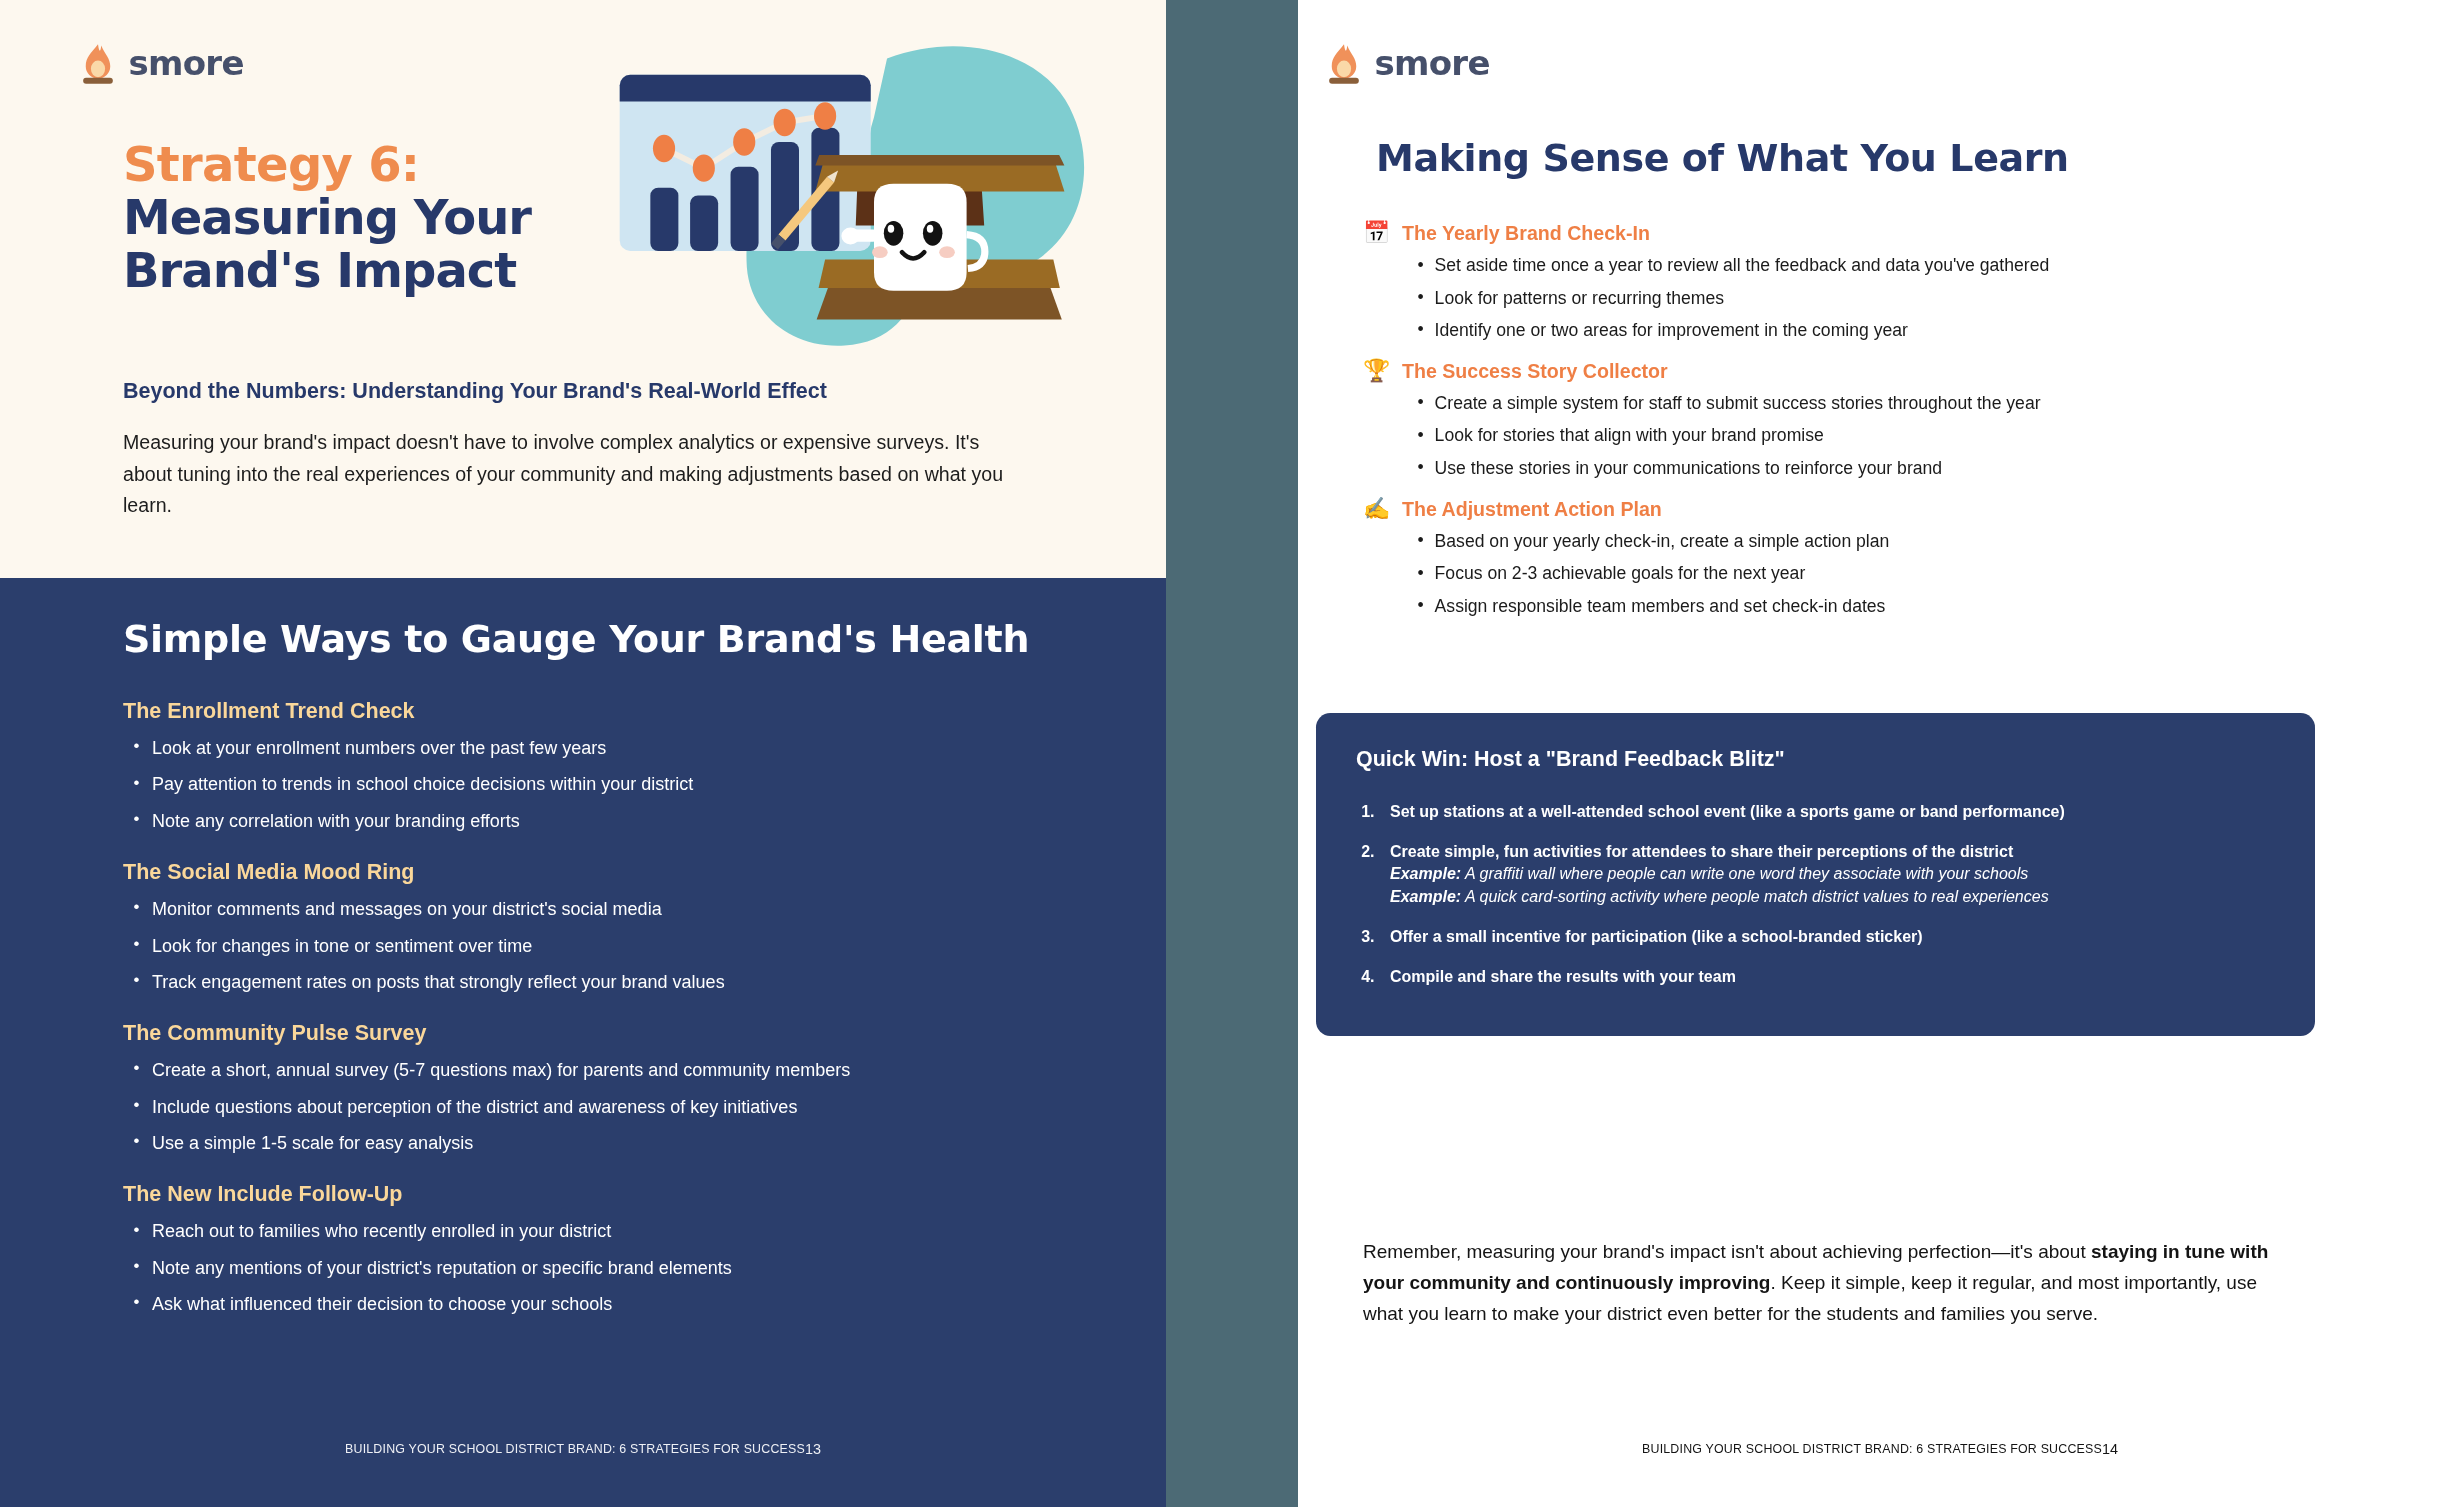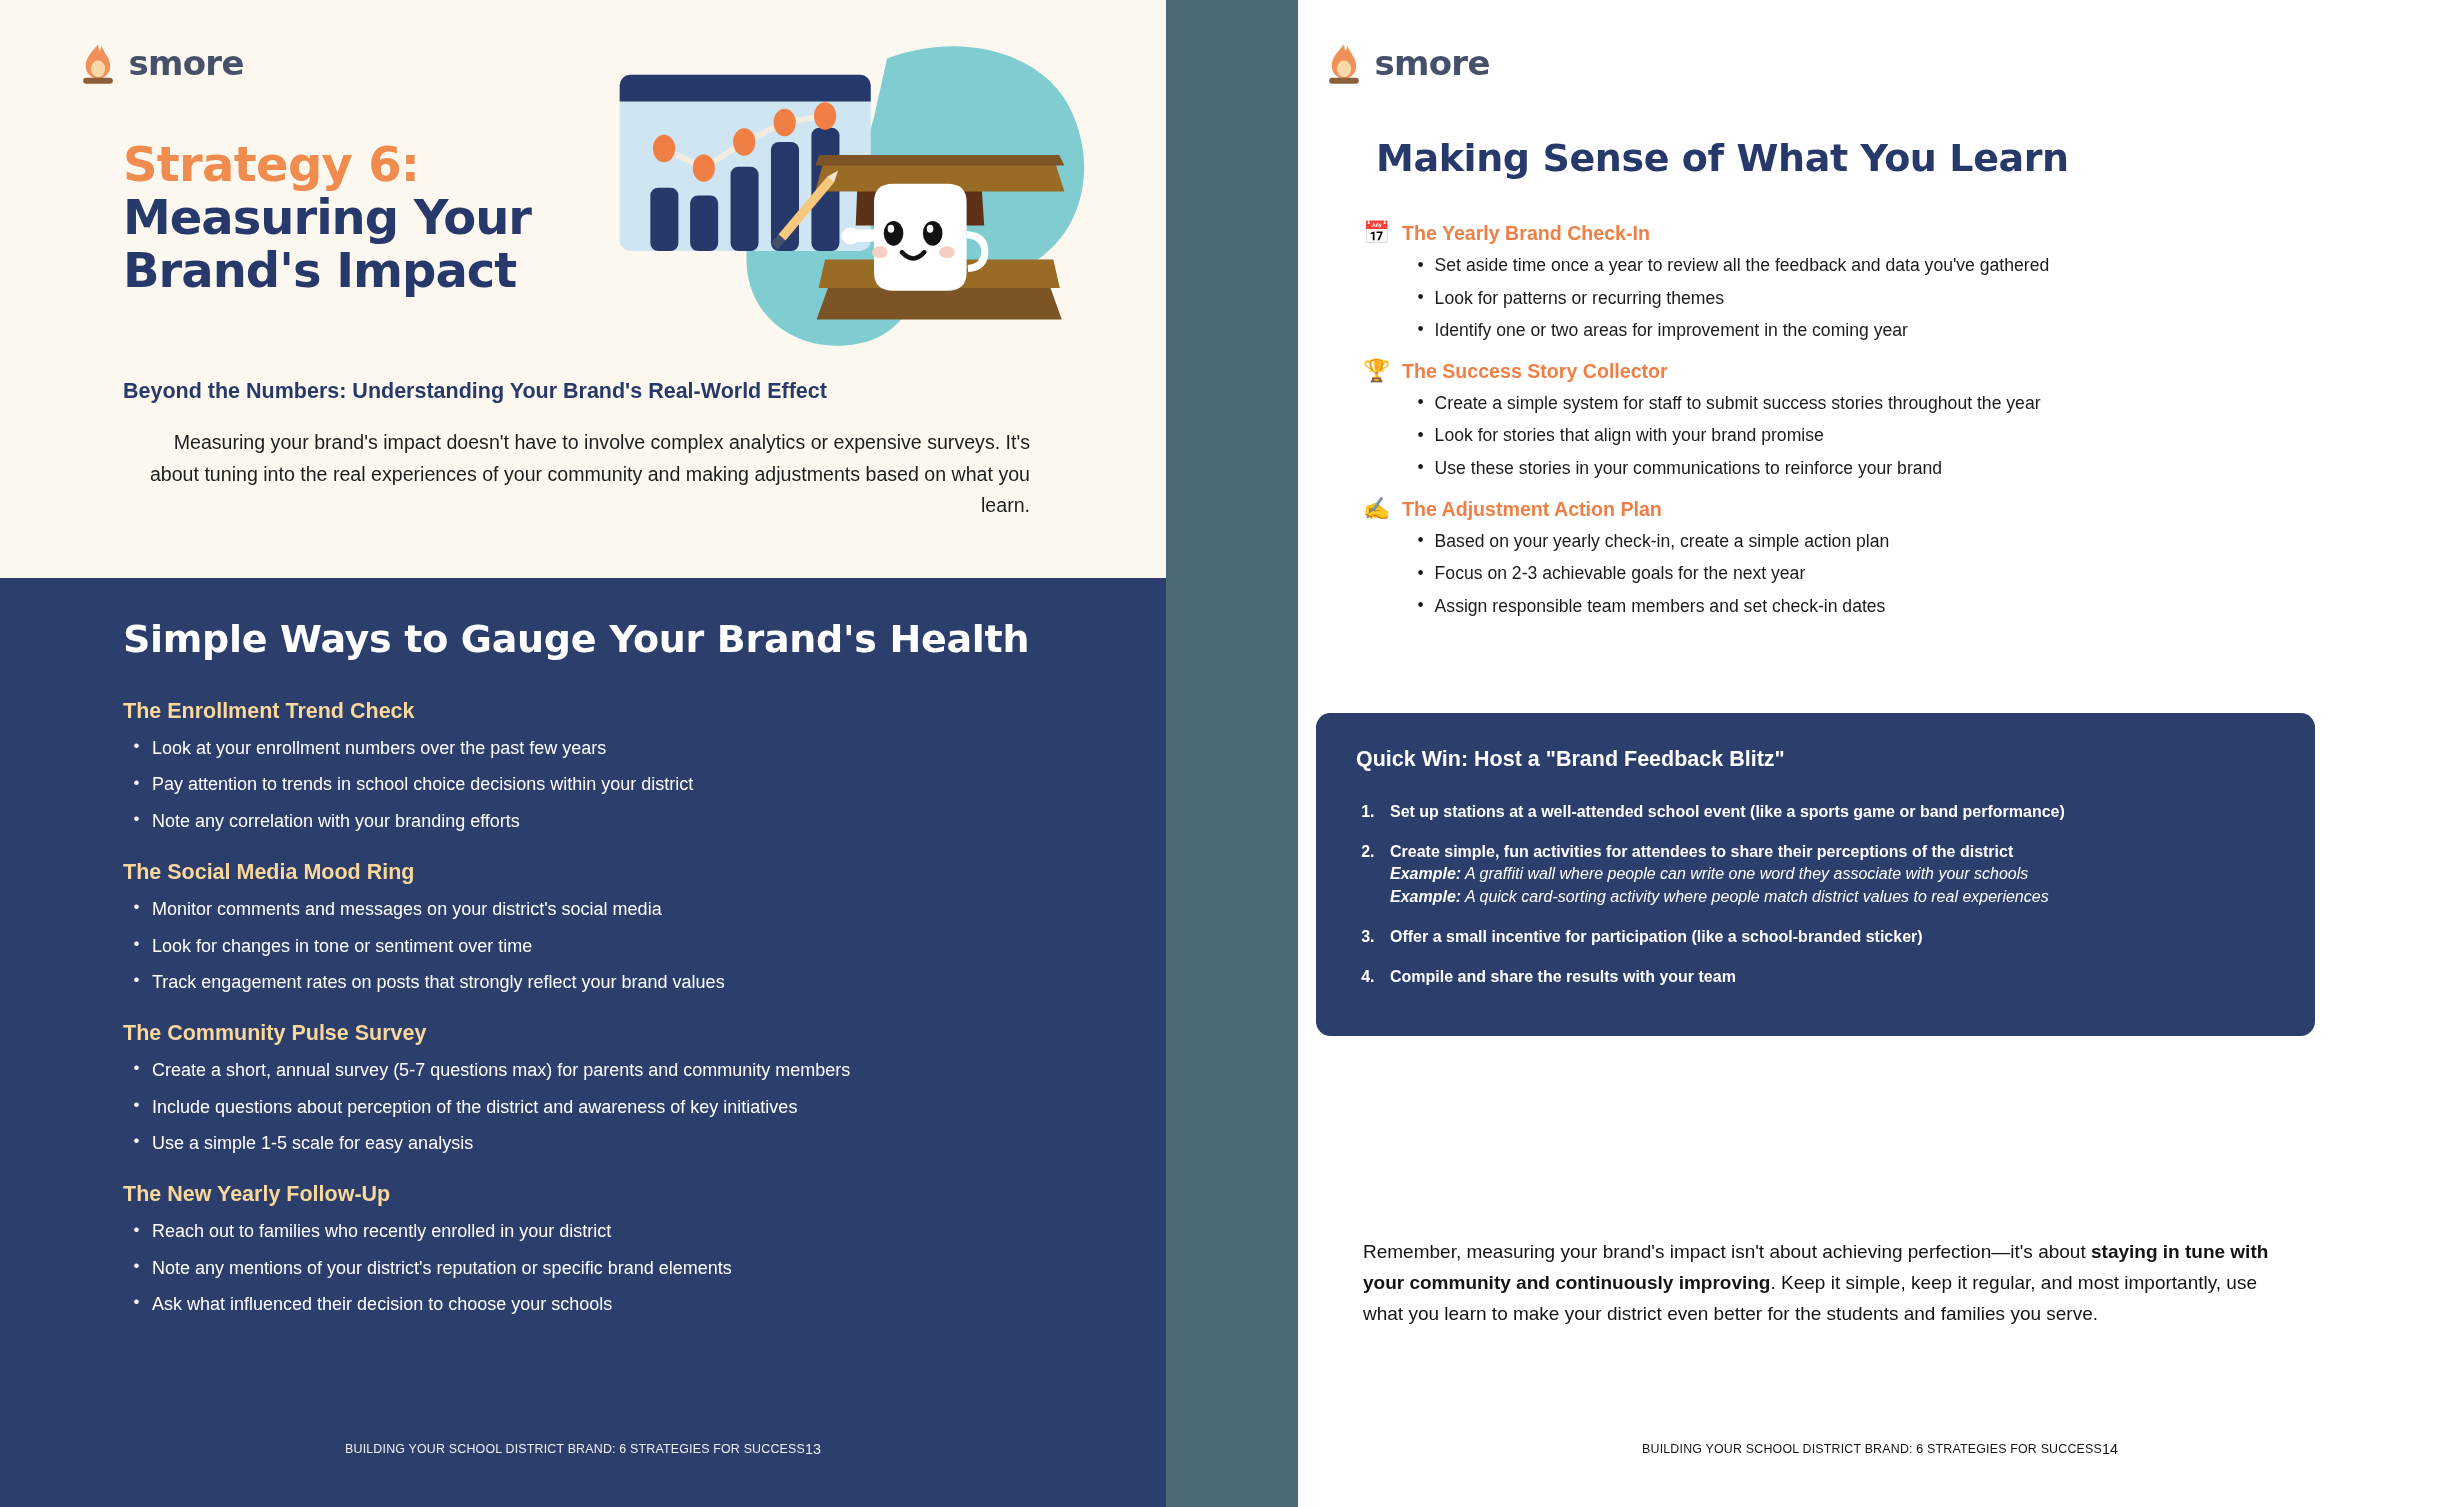--- a/index.html
+++ b/index.html
@@ -32,21 +32,21 @@
   .hero-title { position:absolute; left:123px; top:140px; width:522px; }
   .t-strategy { font-family:"DejaVu Sans", sans-serif; font-size:48px; font-weight:700;
                 color:#ef8c4e; line-height:1.02; letter-spacing:-0.7px; }
   .t-main { font-family:"DejaVu Sans", sans-serif; font-size:48px; font-weight:700;
             color:#27396a; line-height:1.06; letter-spacing:-1px; margin-top:2.6px; }
 
   .subtitle { position:absolute; left:123px; top:379px; width:933px;
               font-size:21.5px; font-weight:700; color:#27396a;
               font-family:"Liberation Sans", sans-serif; }
   .intro { position:absolute; left:123px; top:427px; width:907px;
-           font-size:19.6px; line-height:1.62; color:#1d1d1d;text-align:right; }
+           font-size:19.6px; line-height:1.62; color:#1d1d1d; }
 
   
   .illo { position:absolute; left:613px; top:39px; width:522px; height:313px; }
 
   
   .sec-h { position:absolute; left:123px; top:39px; font-size:38px; font-weight:700;
            color:#ffffff; letter-spacing:-0.3px; font-family:"DejaVu Sans", sans-serif; }
   .groups { position:absolute; left:123px; top:121px; width:946px; }
   .grp { margin-bottom:26px; }
   .grp-h { font-size:21.5px; font-weight:700; color:#fad79a; margin-bottom:11px;
@@ -207,21 +207,21 @@
         <div class="grp">
           <div class="grp-h">The Community Pulse Survey</div>
           <ul>
             <li>Create a short, annual survey (5-7 questions max) for parents and community members</li>
             <li>Include questions about perception of the district and awareness of key initiatives</li>
             <li>Use a simple 1-5 scale for easy analysis</li>
           </ul>
         </div>
 
         <div class="grp">
-          <div class="grp-h">The New Yearly Follow-Up</div>
+          <div class="grp-h">The New Include Follow-Up</div>
           <ul>
             <li>Reach out to families who recently enrolled in your district</li>
             <li>Note any mentions of your district's reputation or specific brand elements</li>
             <li>Ask what influenced their decision to choose your schools</li>
           </ul>
         </div>
 
       </div>
 
       <div class="footer footer-left">

